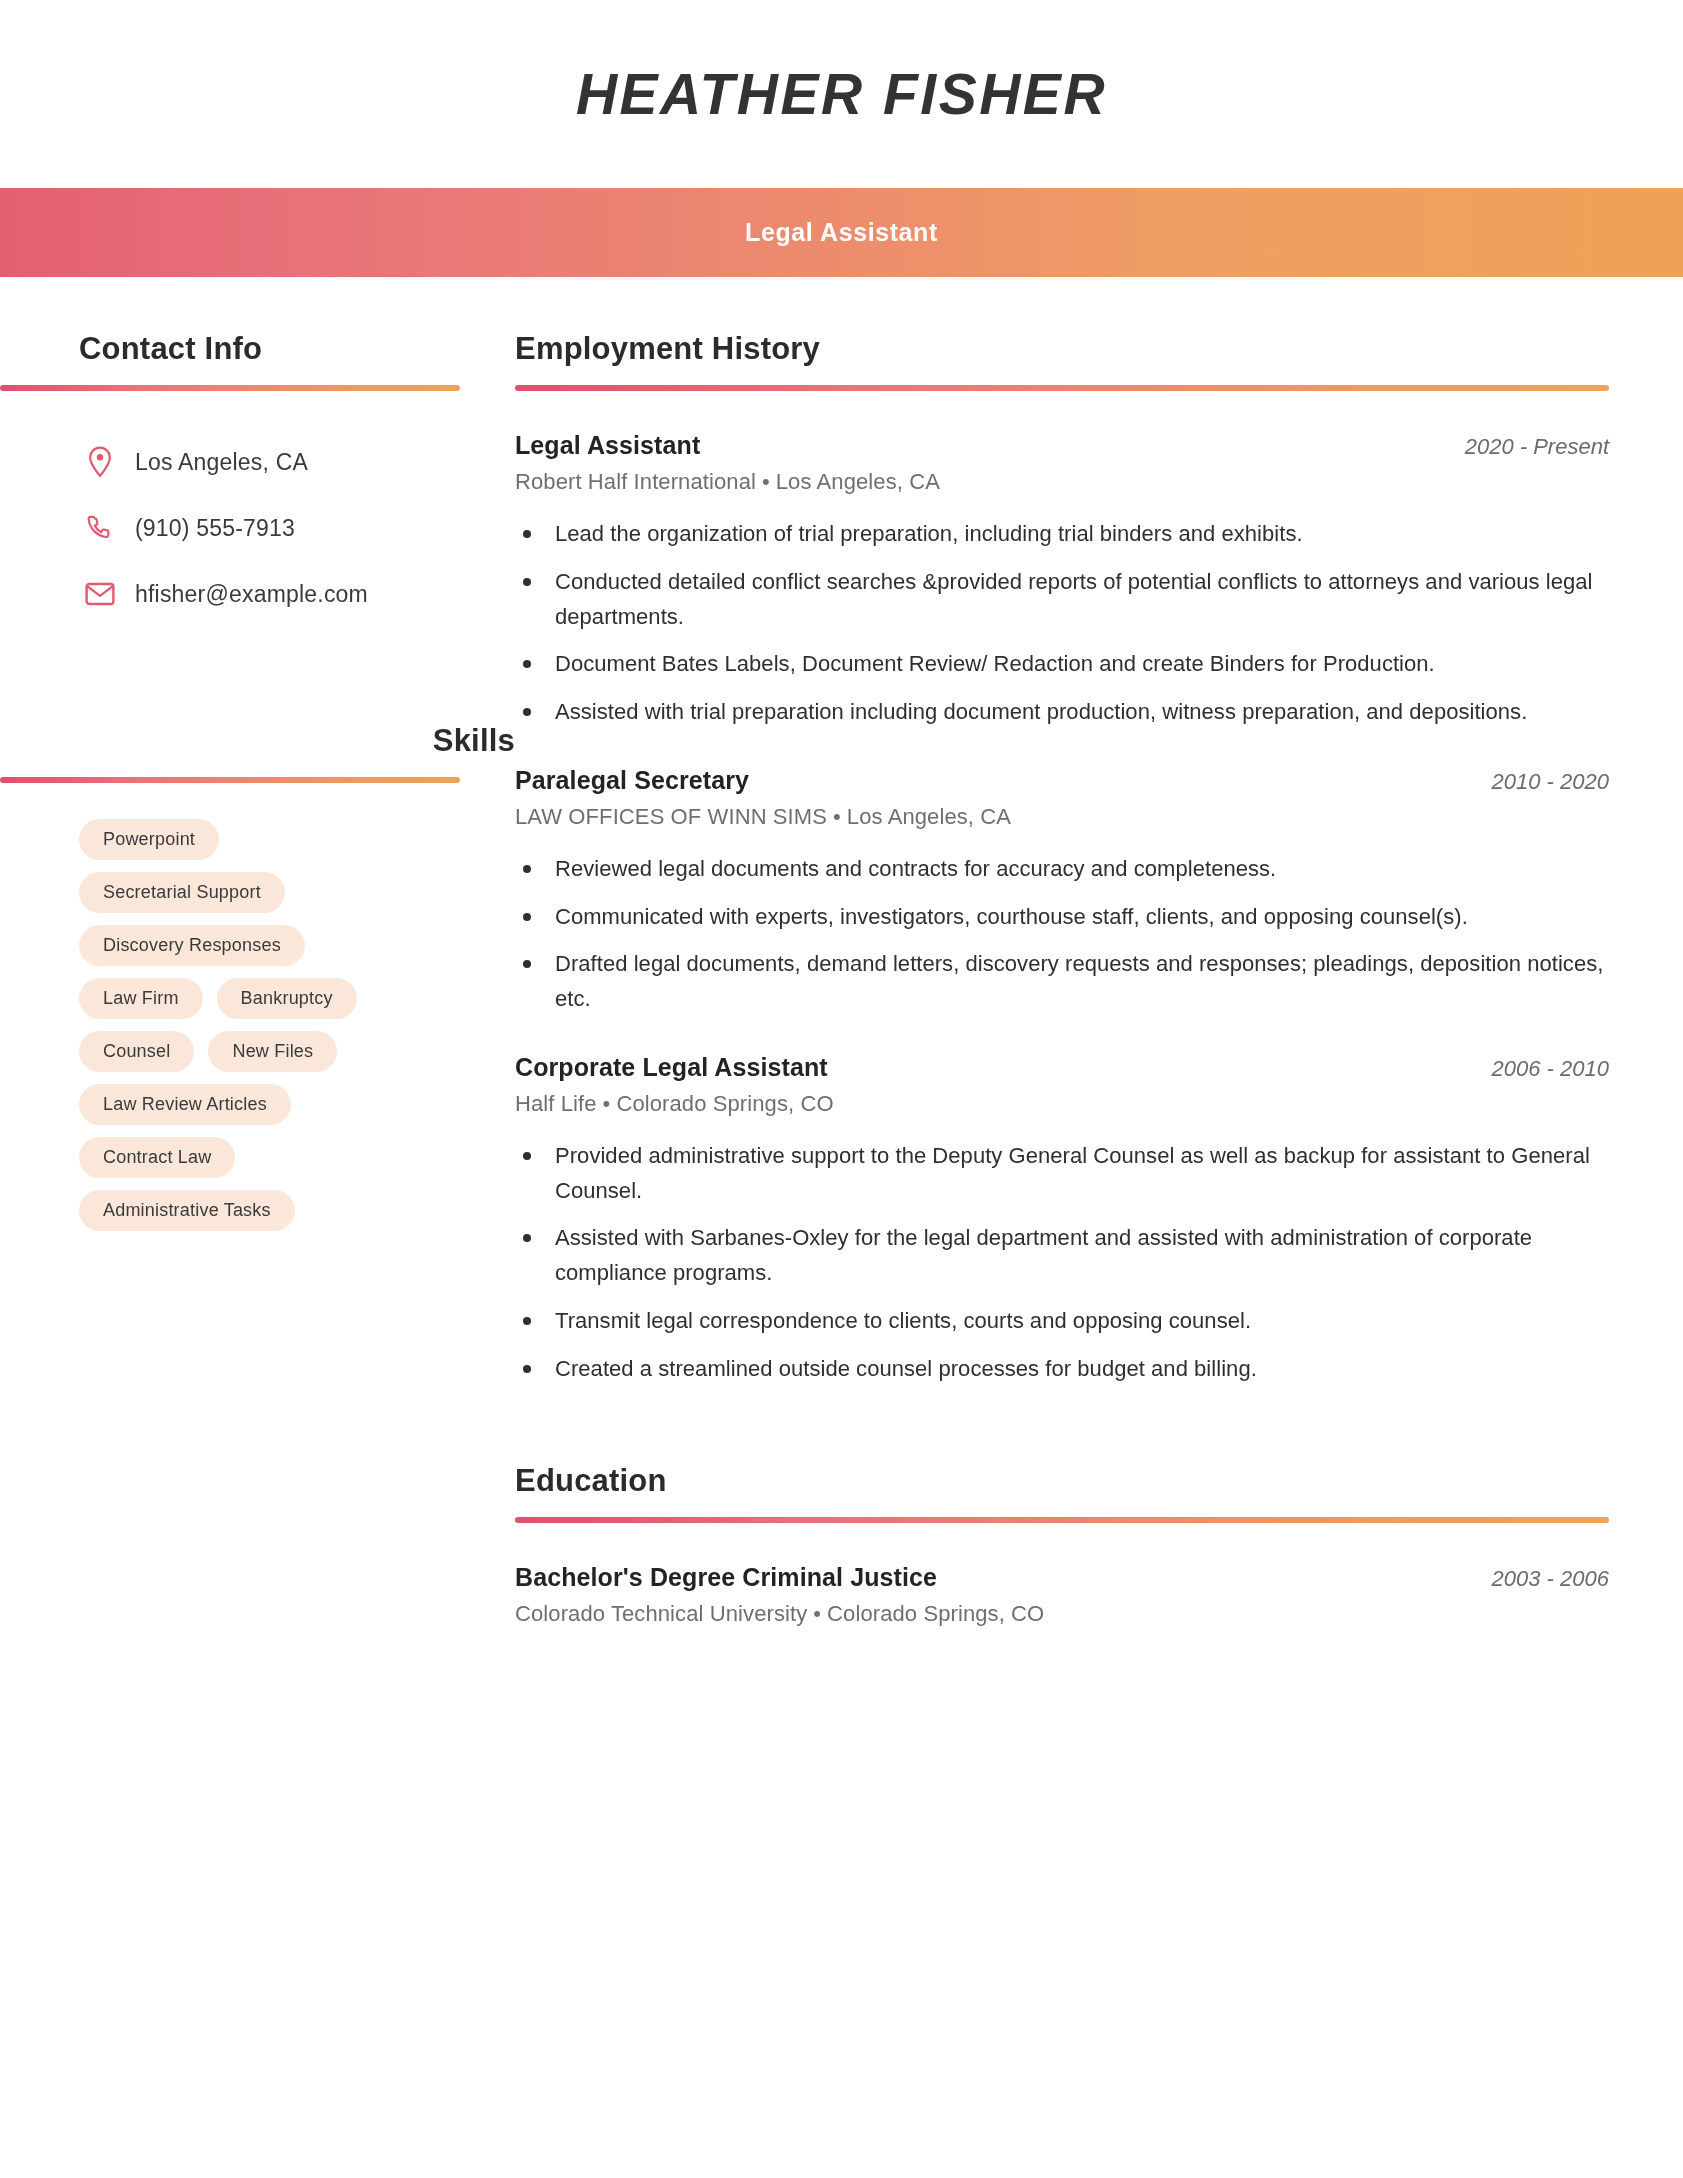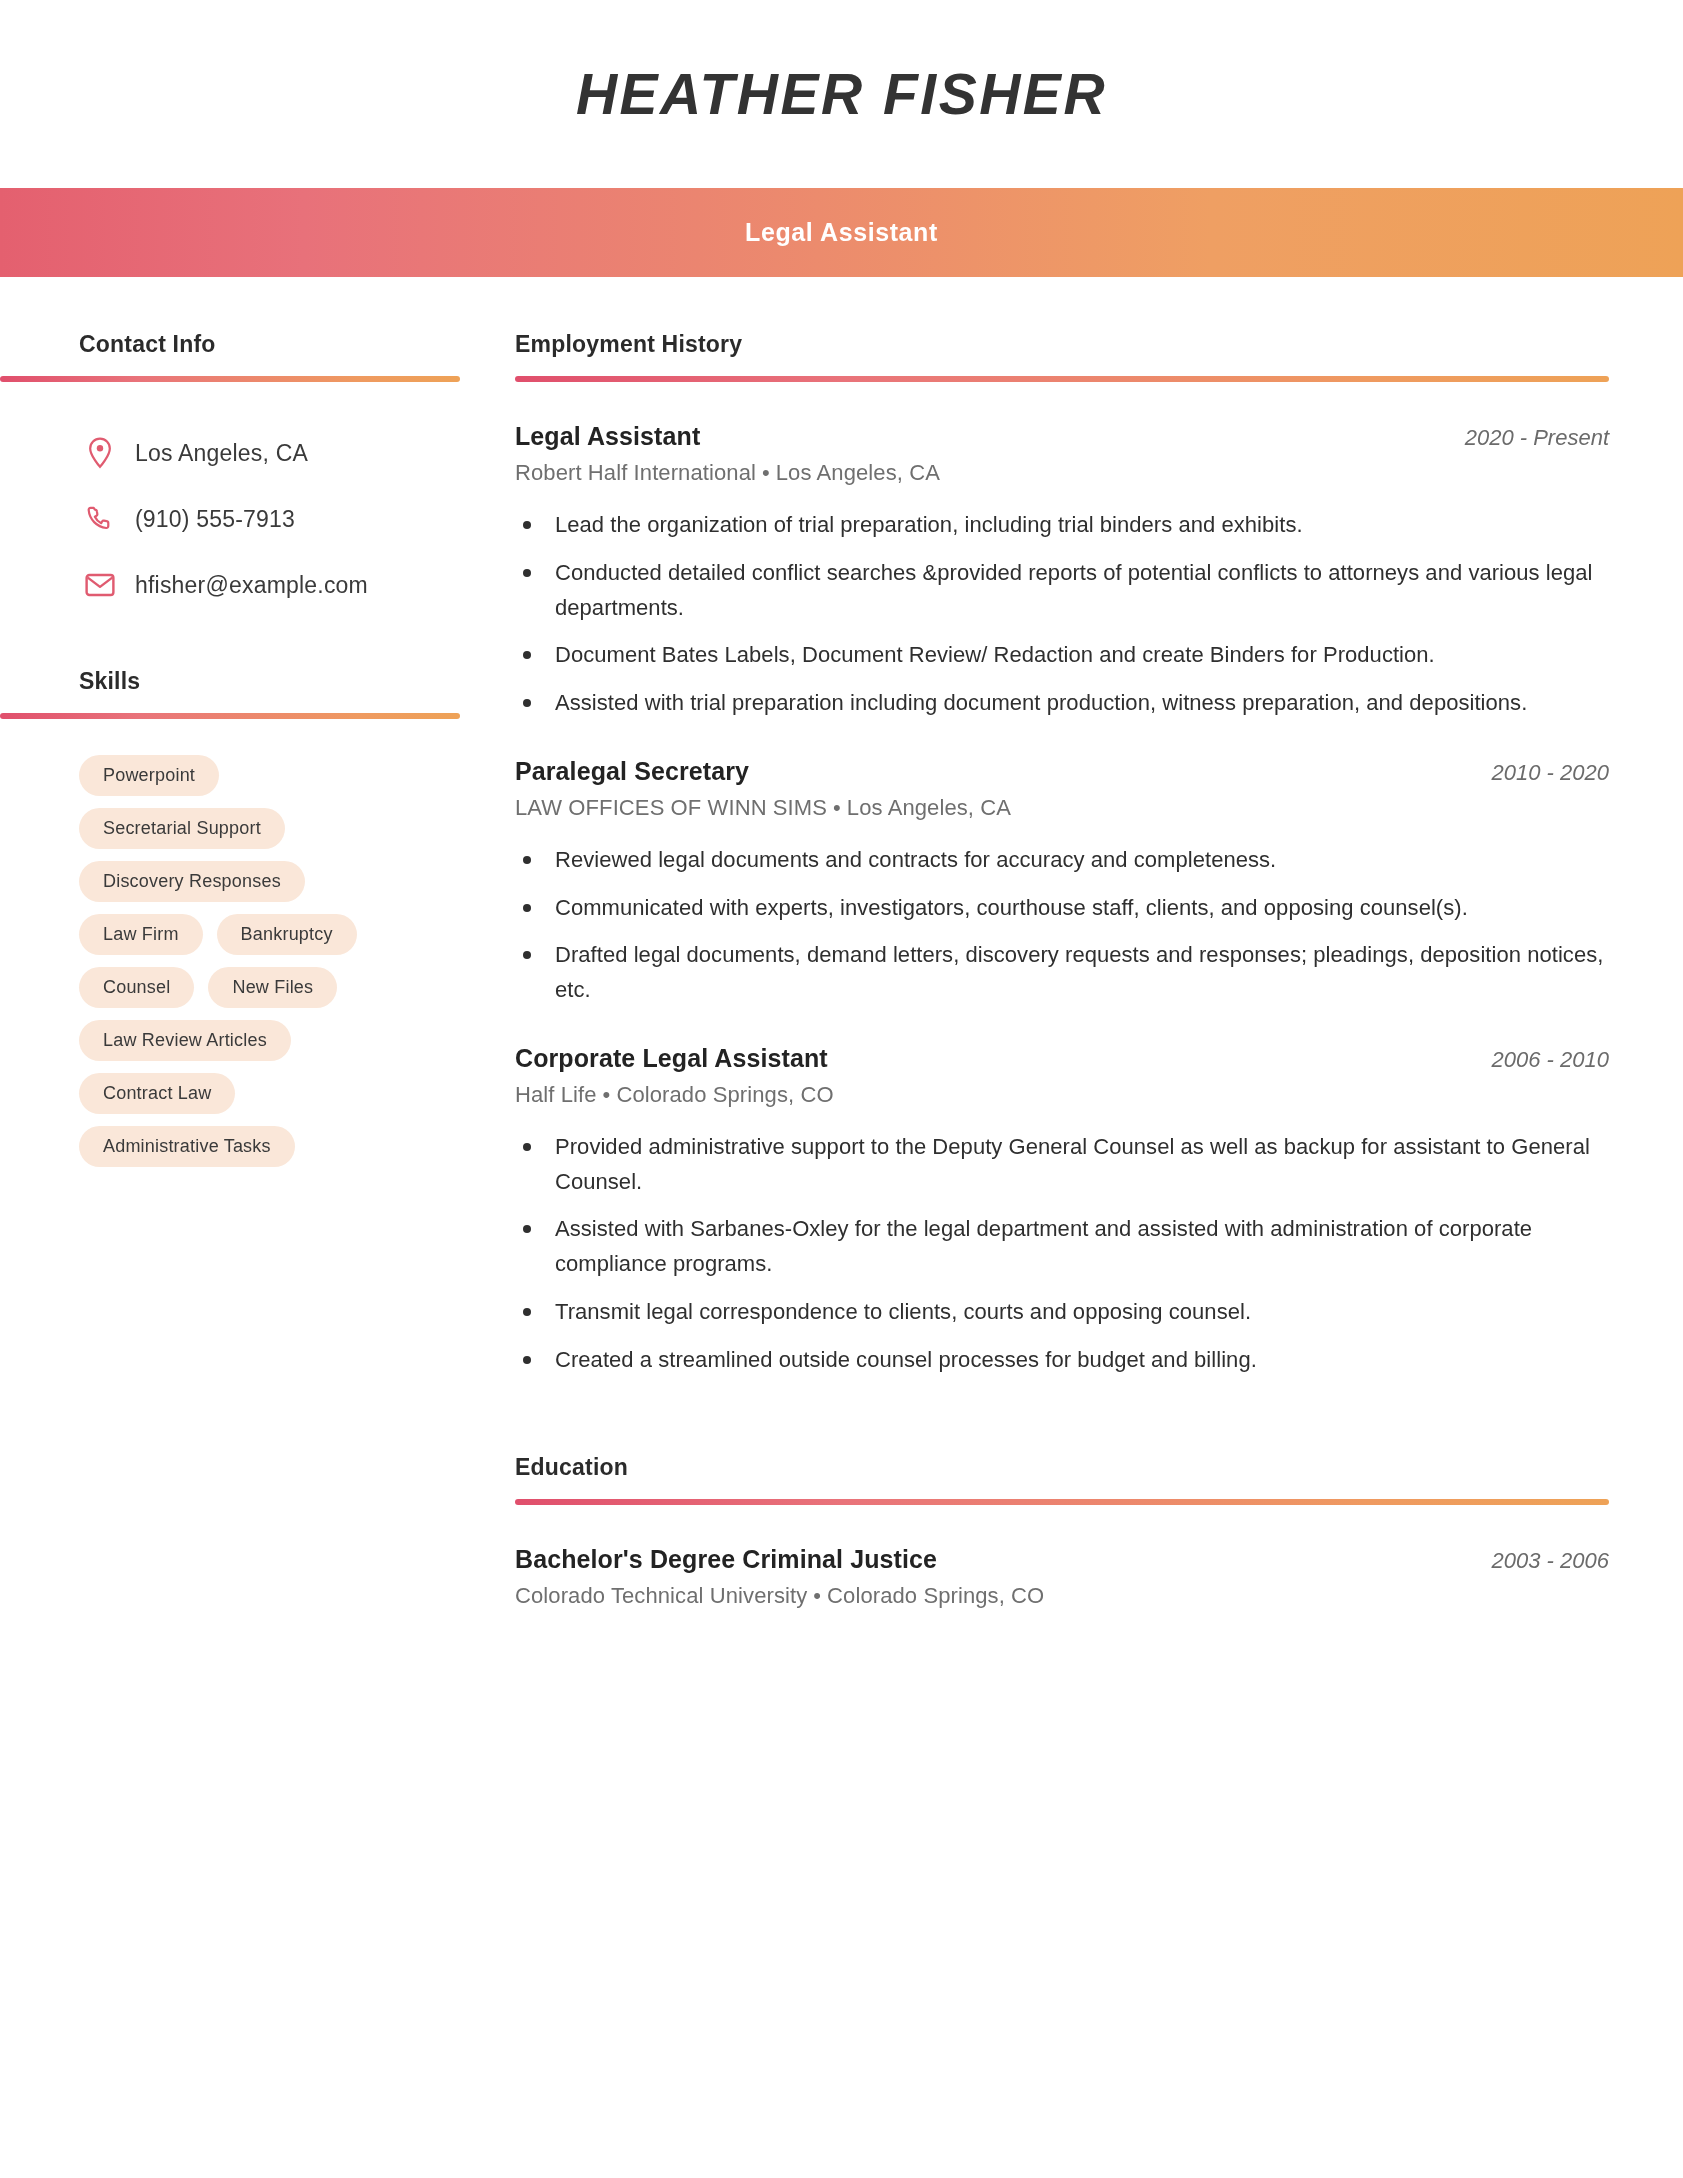--- a/index.html
+++ b/index.html
@@ -64,21 +64,21 @@
     padding-left: 0;
   }
 
   .main {
     flex: 1 1 auto;
     padding-right: 74px;
   }
 
   
   .section-heading {
-    font-size: 23px;
+    font-size: 31px;
     font-weight: bold;
     color: #2b2b2b;
     letter-spacing: 0.2px;
   }
 
   .sidebar .section-heading { padding-left: 79px; }
 
   .rule {
     height: 6px;
     border-radius: 3px;
@@ -115,21 +115,21 @@
   }
 
   .contact-text {
     font-size: 23px;
     color: #3a3a3a;
     letter-spacing: 0.2px;
     margin-left: 14px;
   }
 
   
-  .skills-heading-wrap { margin-top: 50px; }
+  .skills-heading-wrap { margin-top: 96px; text-align: right; }
 
   .skills-wrap {
     margin-top: 36px;
     padding-left: 79px;
     display: flex;
     flex-wrap: wrap;
     gap: 12px 14px;
     width: 416px;
   }
 

